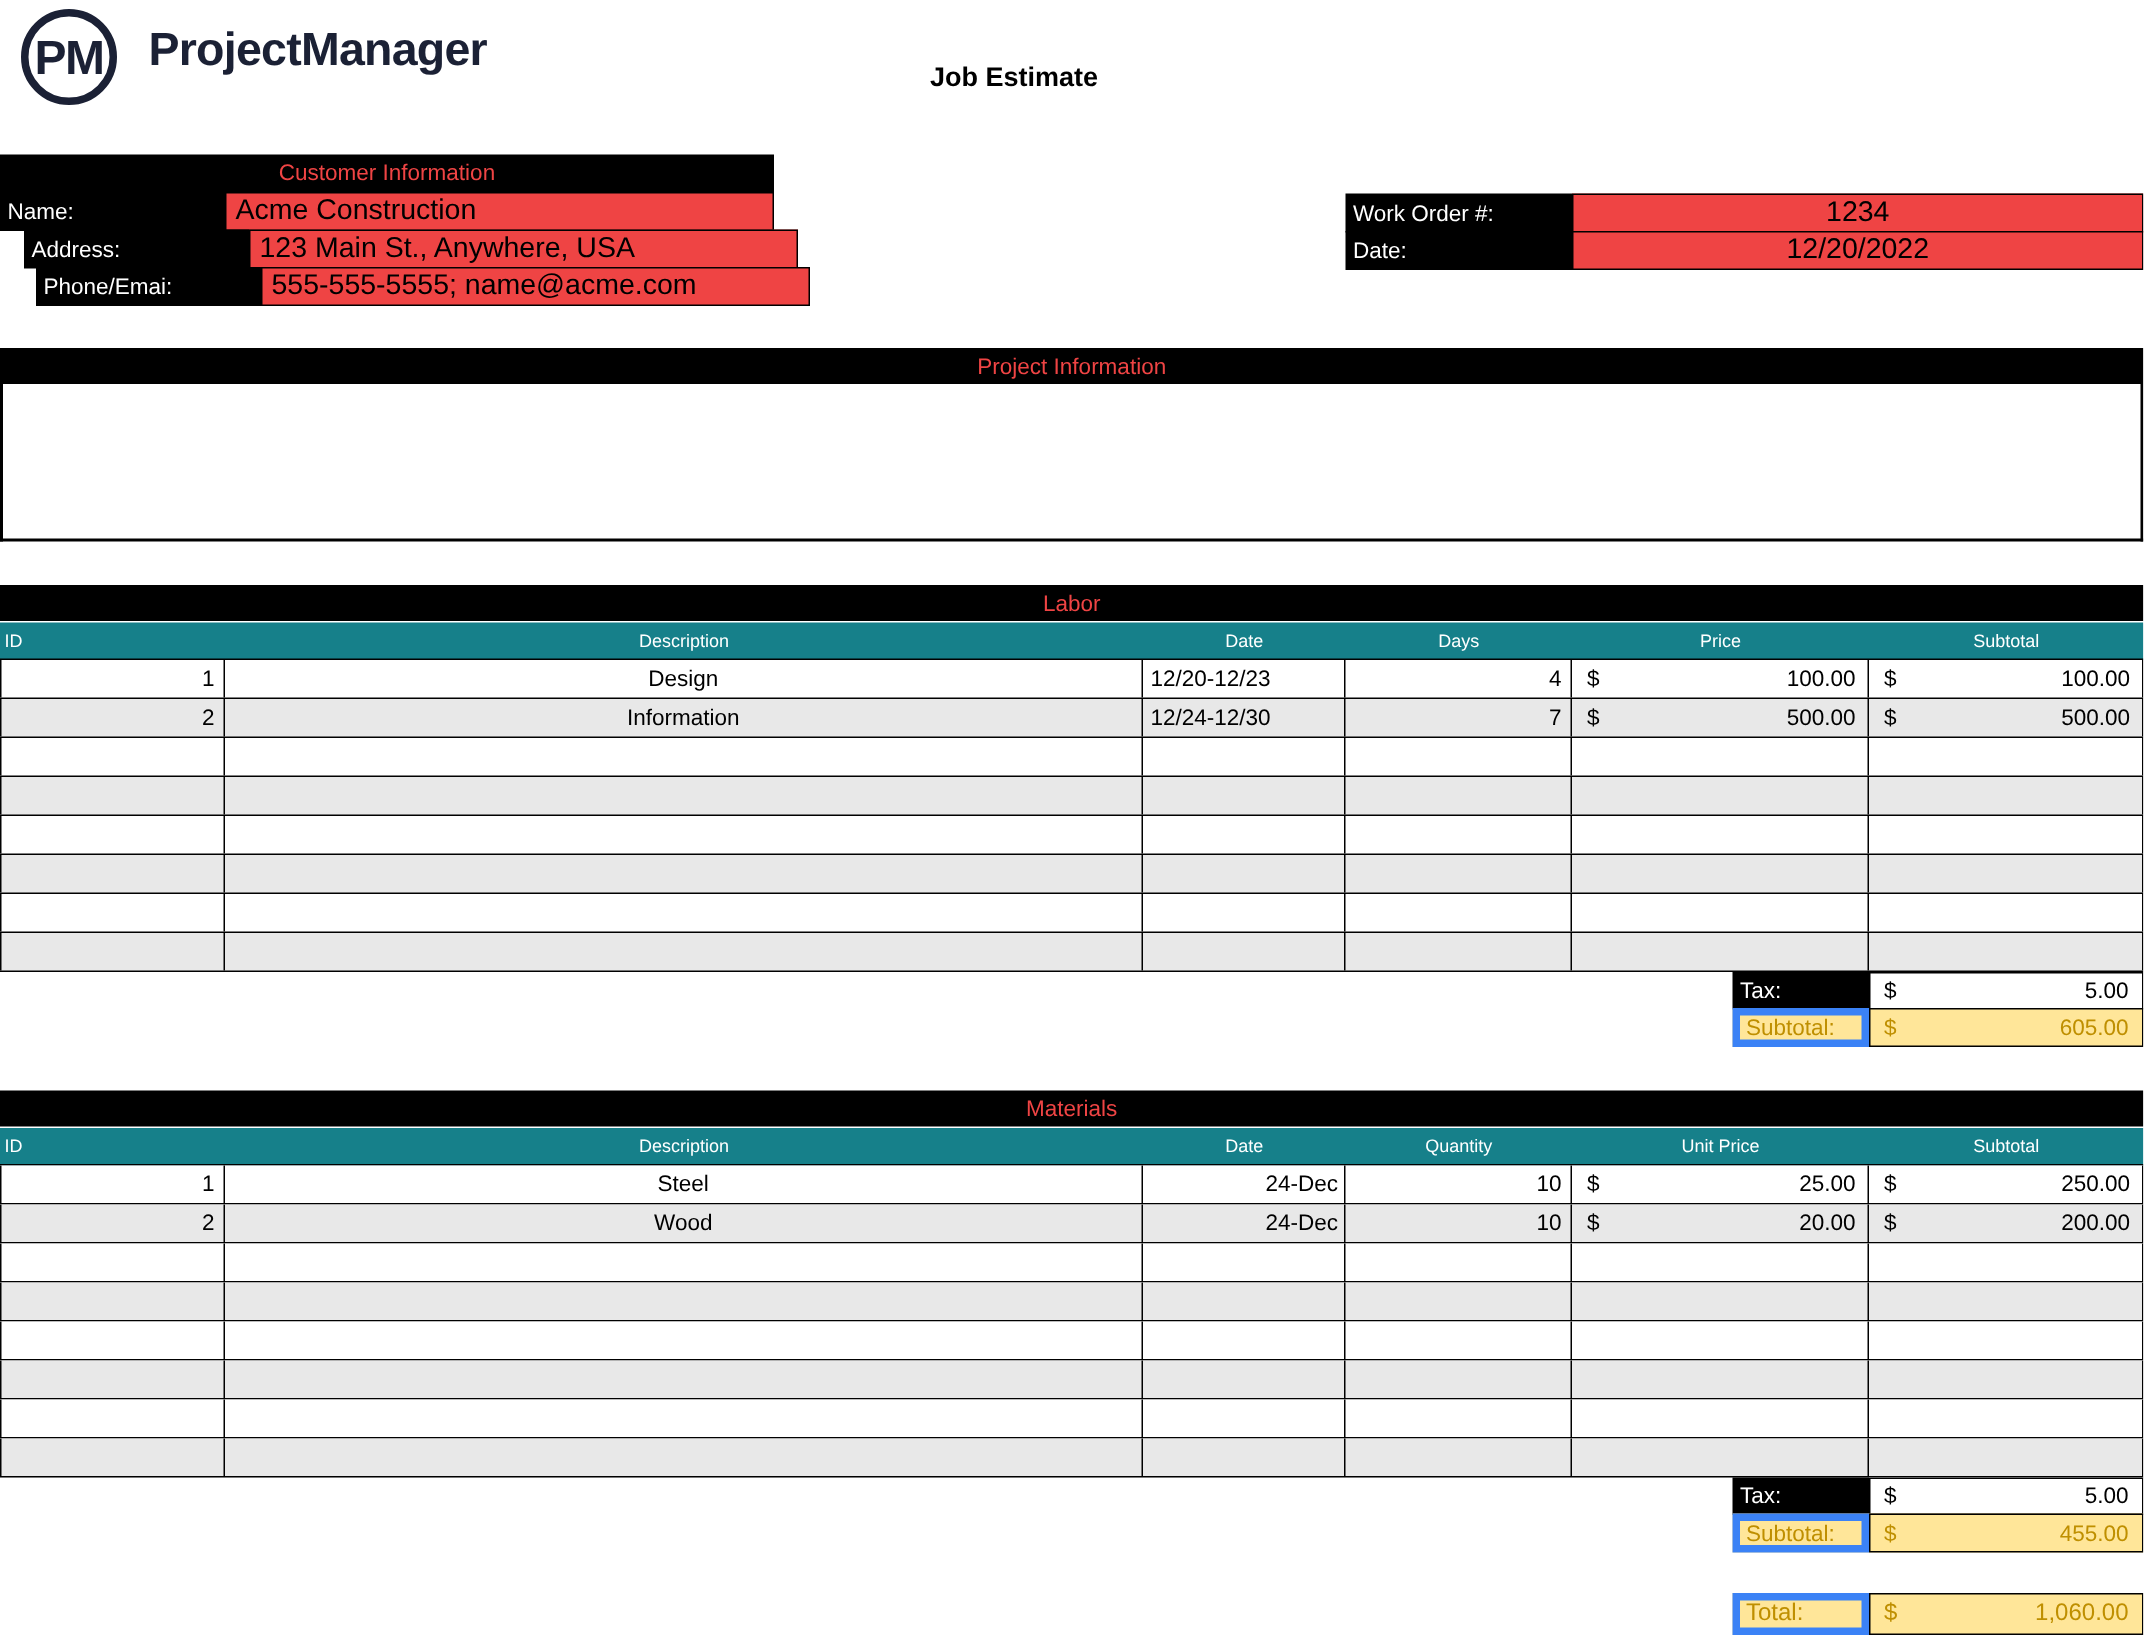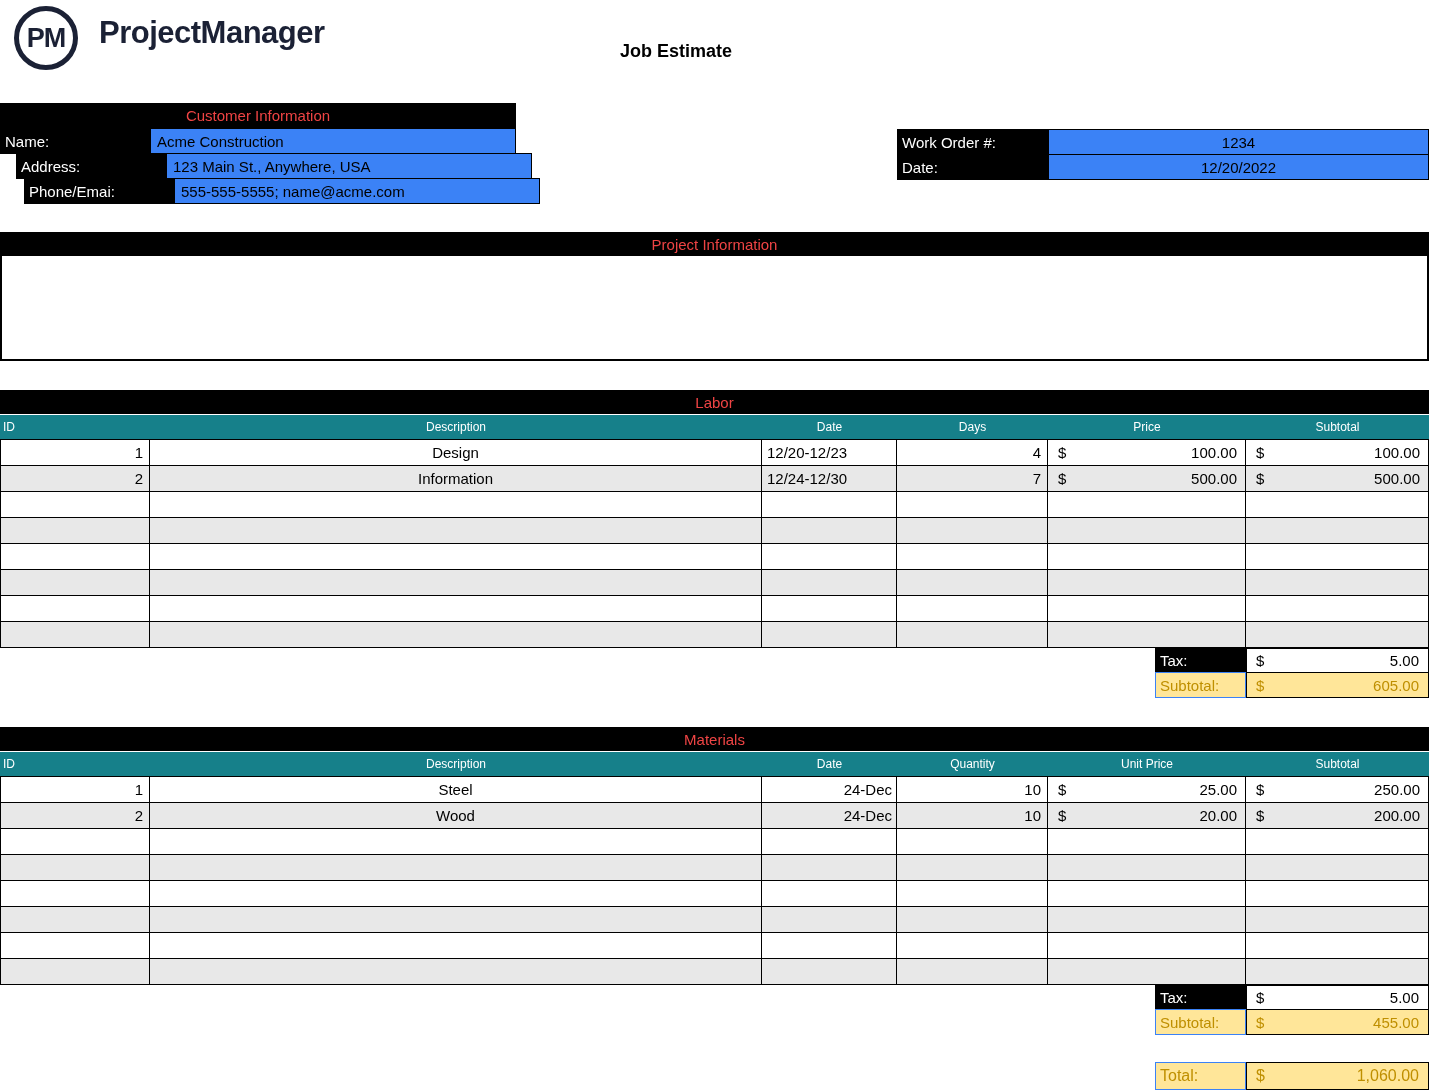--- a/index.html
+++ b/index.html
@@ -10,35 +10,35 @@
     font-family:"Liberation Sans", sans-serif;
   }
   .abs { position:absolute; }
 
   
   .logo-circle {
     left:14px; top:6px; width:64px; height:64px;
     border:5px solid #1b2135; border-radius:50%;
     display:flex; align-items:center; justify-content:center;
   }
-  .logo-monogram { font-weight:700; font-size:27px; color:#1b2135; letter-spacing:-1px; }
+  .logo-monogram { font-weight:700; font-size:32px; color:#1b2135; letter-spacing:-1px; }
   .logo-name { left:99px; top:15px; font-weight:700; font-size:31px; color:#1b2135; letter-spacing:-0.5px; }
   .doc-title { left:676px; top:41px; transform:translateX(-50%); font-weight:700; font-size:18px; }
 
   
   .section-bar {
     background:#000; color:#ef4444; font-size:15px;
     display:flex; align-items:center; justify-content:center;
   }
   .kv-label {
     background:#000; color:#fff; font-size:15px;
     display:flex; align-items:center; padding-left:5px;
   }
   .kv-value {
-    background:#3b82f6; border:1px solid #000; font-size:15px;
+    background:#ef4444; border:1px solid #000; font-size:19px;
     display:flex; align-items:center; padding-left:6px;
   }
   .kv-value.center { justify-content:center; padding-left:0; }
 
   
   .teal-header { background:#16808a; color:#fff; display:flex; font-size:12px; border-bottom:1px solid #000; }
   .teal-header .hc { display:flex; align-items:center; justify-content:center; height:100%; }
   .teal-header .hc.c0 { justify-content:flex-start; padding-left:3px; }
   .c0{width:150px}.c1{width:612px}.c2{width:135px}.c3{width:151px}.c4{width:198px}.c5{width:183px}
 
@@ -57,21 +57,21 @@
   .cell-qty  { justify-content:flex-end; padding-right:6px; }
   .cell-money { justify-content:space-between; padding:0 8px 0 10px; }
 
   
   .money-cell {
     display:flex; justify-content:space-between; align-items:center;
     border:1px solid #000; padding:0 9px; font-size:15px; background:#fff;
   }
   .gold { background:#ffe699; color:#bf8f00; }
   .gold-label {
-    background:#ffe699; color:#bf8f00; border:1px solid #3b82f6;
+    background:#ffe699; color:#bf8f00; border:5px solid #3b82f6;
     display:flex; align-items:center; padding-left:4px; font-size:15px;
   }
   .total-font { font-size:16px; }
 
   
   .project-box { border:2px solid #000; border-top:none; background:#fff; }
 </style>
 </head>
 <body>
 

